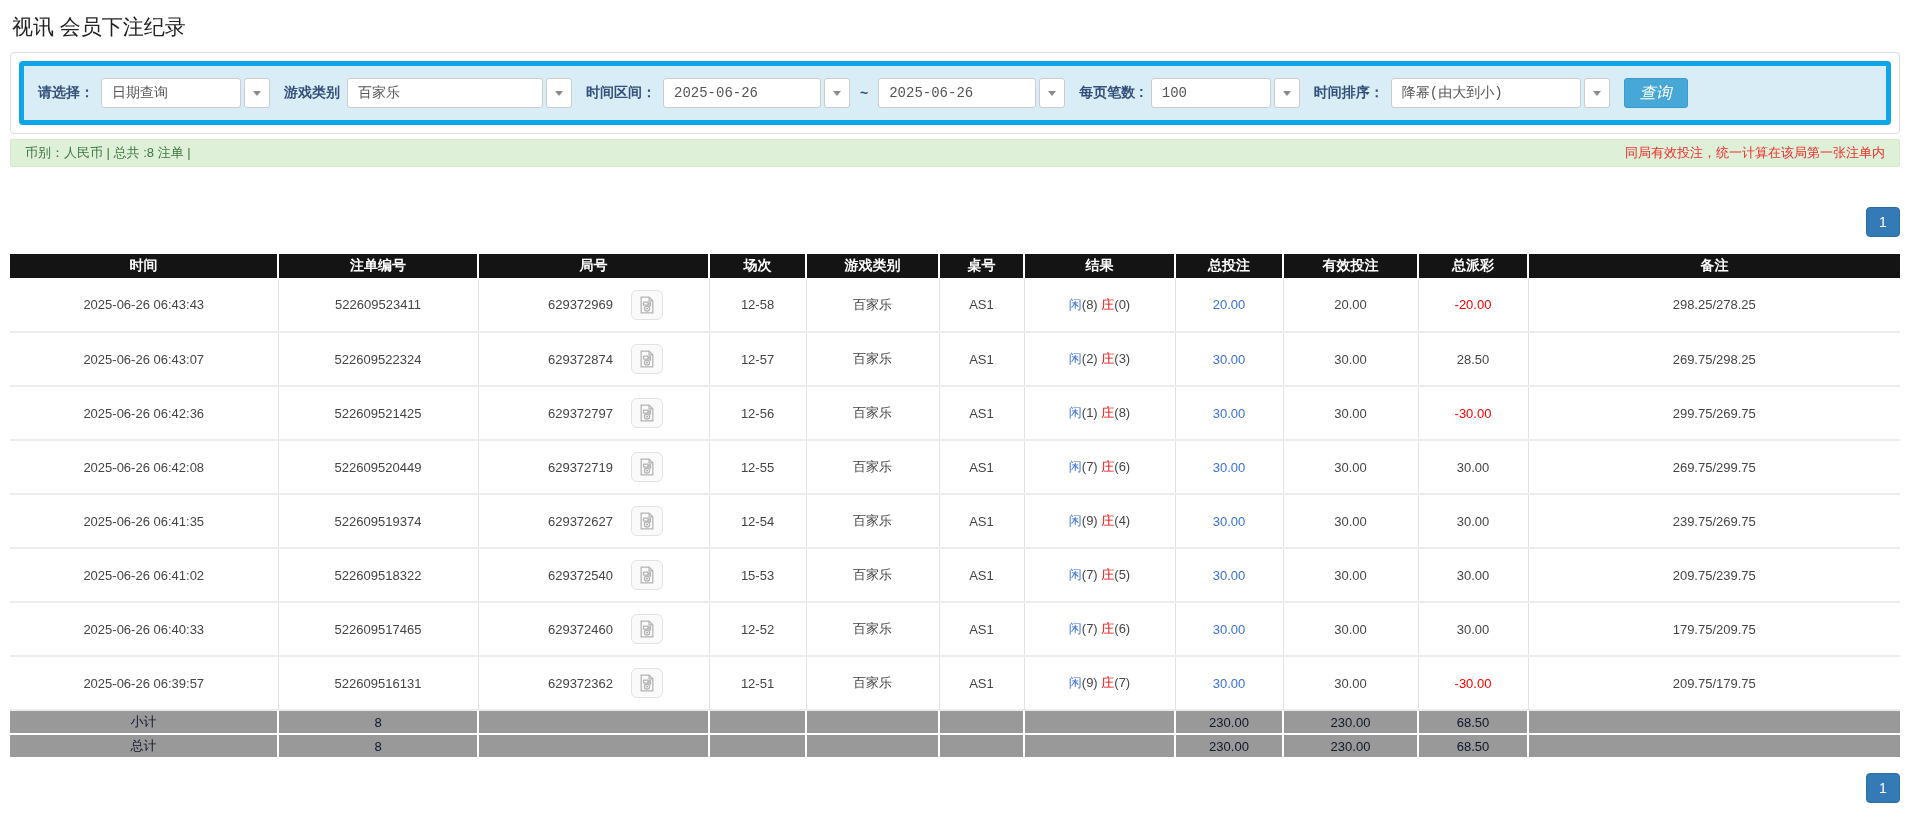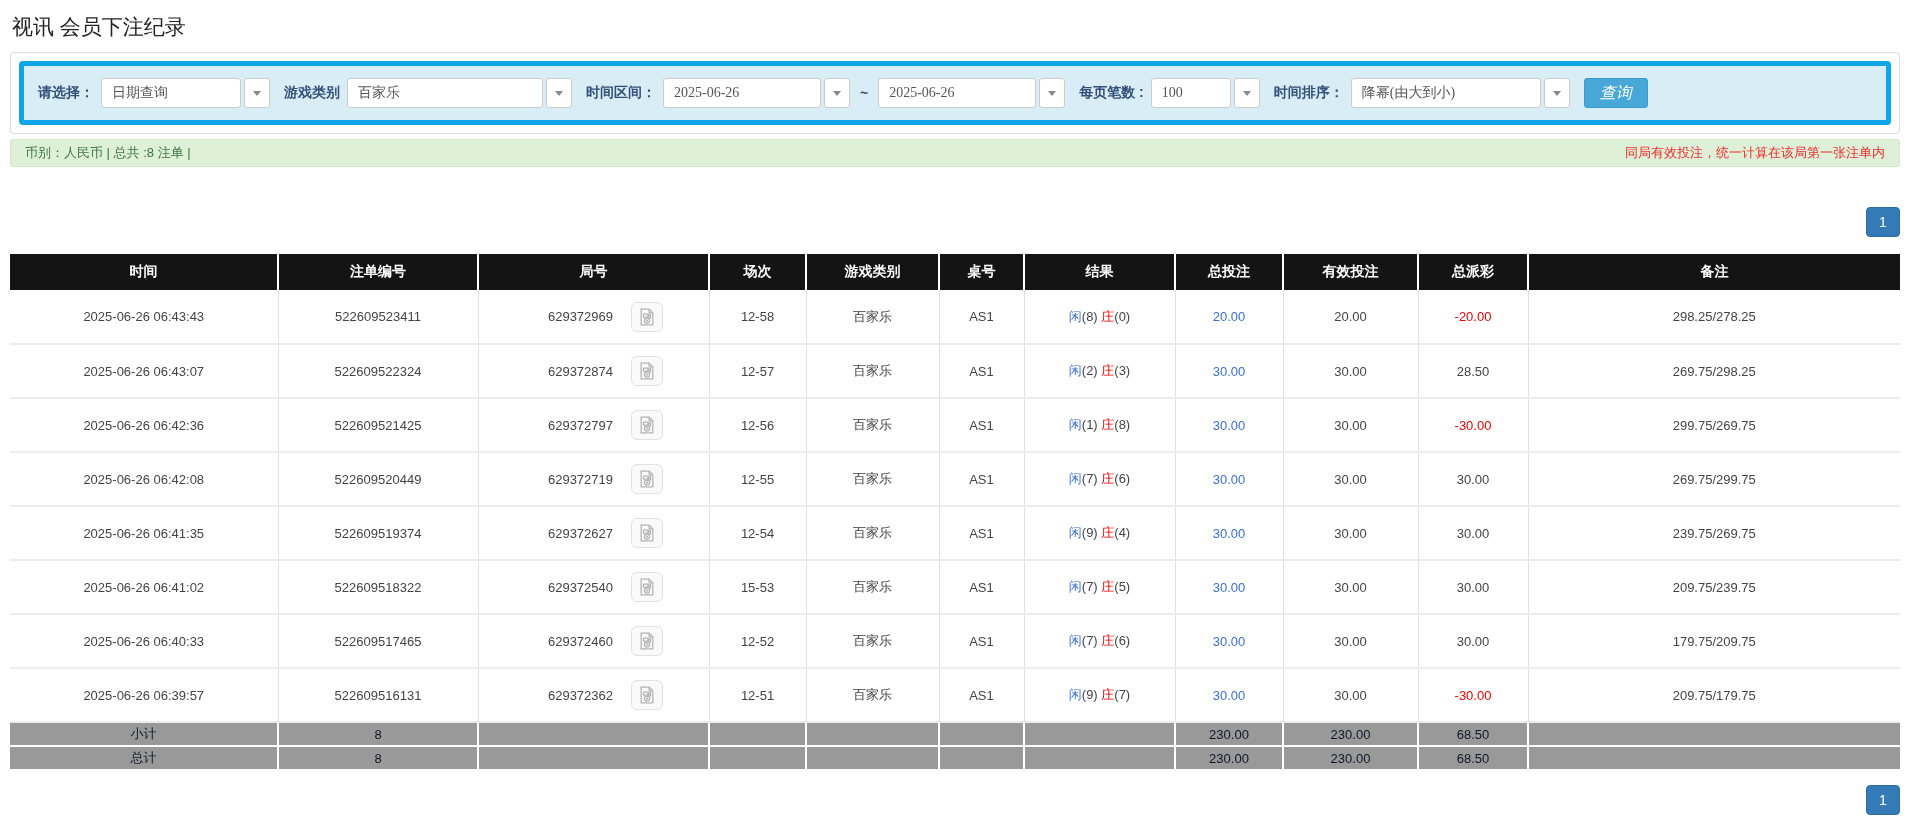--- a/index.html
+++ b/index.html
@@ -10,21 +10,21 @@
   
   .page-title { font-size: 21px; font-weight: 500; color: #222; margin: 14px 2px 12px; line-height: 26px; }
 
   
   .filter-wrap { border: 1px solid #ddd; border-radius: 4px; padding: 8px; background: #fff; }
   .filter-bar { background: #d9edf7; border: 5px solid #0ea5e9; border-radius: 4px; height: 64px;
                 display: flex; align-items: center; padding: 0 14px; }
   .f-label { font-size: 14px; font-weight: bold; color: #34507a; margin-right: 7px; white-space: nowrap; }
   .combo { display: flex; align-items: center; margin-right: 14px; }
   .combo input { height: 30px; border: 1px solid #ccc; border-radius: 3px; background: #fff;
-                 font-size: 14px; color: #555; padding: 0 10px; font-family: Liberation Serif, serif; }
+                 font-size: 14px; color: #555; padding: 0 10px; font-family: Liberation Mono, monospace; }
   .dd-btn { height: 30px; width: 26px; margin-left: 3px; border: 1px solid #ccc; border-radius: 3px;
             background: #fff; display: flex; align-items: center; justify-content: center; cursor: pointer; }
   .caret { width: 0; height: 0; border-left: 4px solid transparent; border-right: 4px solid transparent;
            border-top: 5px solid #8a8a8a; }
   .tilde { font-size: 14px; color: #34507a; margin: 0 10px 0 -4px; font-weight: bold; }
   .search-btn { height: 30px; padding: 0 15px; background: #47a8d8; color: #fff; border: 1px solid #3a9cce;
                 border-radius: 3px; font-size: 16px; cursor: pointer; font-family: inherit; font-style: italic; }
 
   
   .green-bar { margin-top: 5px; background: #dff0d8; border: 1px solid #d6e9c6; border-radius: 2px;
@@ -33,21 +33,21 @@
   .green-note { font-size: 13px; color: #ef2d2d; }
 
   
   .pager-row { display: flex; justify-content: flex-end; margin-top: 40px; }
   .pager-row.bottom { margin-top: 14px; }
   .page-btn { min-width: 34px; height: 30px; background: #337ab7; border: 1px solid #2e6da4; color: #fff;
               border-radius: 4px; font-size: 14px; cursor: pointer; font-family: inherit; }
 
   
   table.records { width: 1890px; margin-top: 17px; border-collapse: collapse; table-layout: fixed; }
-  thead th { background: #141414; color: #fff; font-size: 14px; font-weight: bold; height: 36px;
+  thead th { background: #141414; color: #fff; font-size: 14px; font-weight: bold; height: 24px;
              border-right: 2px solid #fff; text-align: center; }
   thead th:last-child { border-right: none; font-family: Liberation Mono, monospace; }
   tbody td { height: 54px; font-size: 13px; color: #444; text-align: center;
              border-right: 1px solid #e2e2e2; border-bottom: 2px solid #ececec; background: #fff;
              white-space: nowrap; overflow: hidden; }
   tbody td:last-child { border-right: none; }
   .round-cell-inner { display: inline-flex; align-items: center; gap: 18px; vertical-align: middle; margin-left: 24px; }
   .video-btn { width: 32px; height: 30px; background: #fafafa; border: 1px solid #e2e2e2; border-radius: 6px;
                display: inline-flex; align-items: center; justify-content: center; cursor: pointer; }
   .bet-link { color: #3a6fd9; cursor: pointer; }
@@ -94,21 +94,21 @@
       <span class="tilde">~</span>
       <span class="combo">
         <input style="width: 158px;" readonly="" value="2025-06-26">
         <button class="dd-btn">
           <span class="caret"></span>
         </button>
       </span>
 
       <span class="f-label">每页笔数 :</span>
       <span class="combo">
-        <input style="width: 80px;" readonly="" value="100">
+        <input style="width: 120px;" readonly="" value="100">
         <button class="dd-btn">
           <span class="caret"></span>
         </button>
       </span>
 
       <span class="f-label">时间排序：</span>
       <span class="combo">
         <input style="width: 190px;" readonly="" value="降幂(由大到小)">
         <button class="dd-btn">
           <span class="caret"></span>

